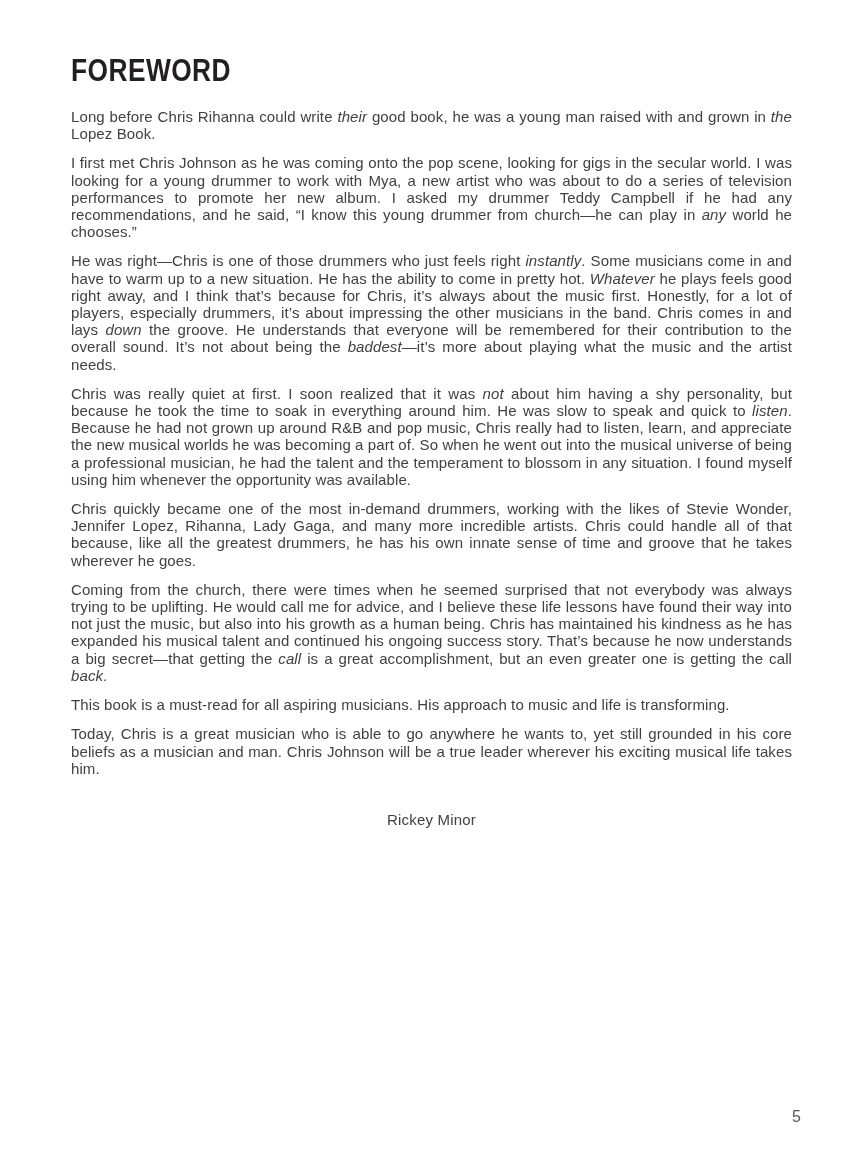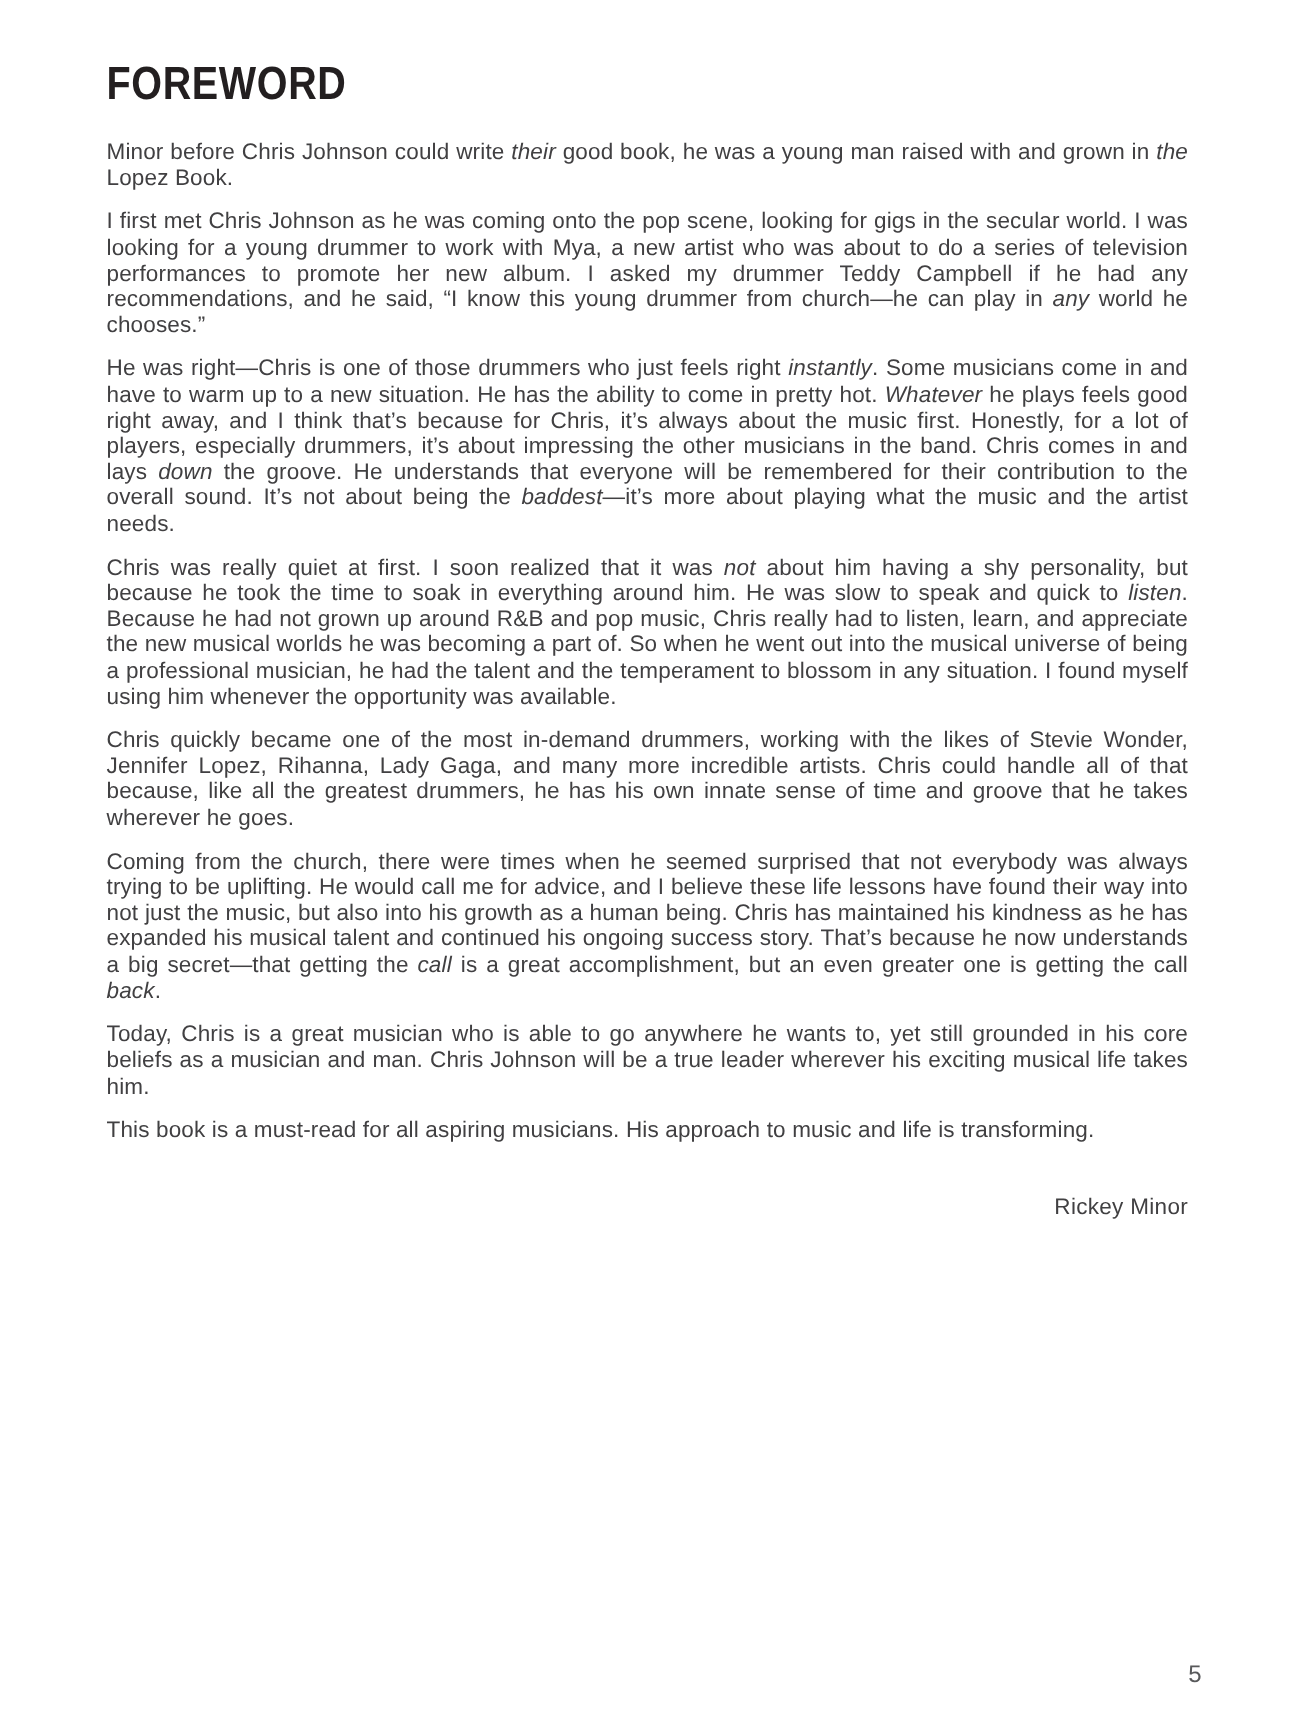--- a/index.html
+++ b/index.html
@@ -11,21 +11,21 @@
     position: relative;
     width: 864px;
     height: 1152px;
     background: #ffffff;
     overflow: hidden;
     font-family: "Liberation Sans", sans-serif;
   }
   .content {
     position: absolute;
     left: 71px;
-    top: 1px;
+    top: 16px;
     width: 721px;
   }
   h1.title {
     margin: 38px 0 0 0;
     font-size: 31px;
     line-height: 34px;
     font-weight: bold;
     color: #231f20;
     letter-spacing: 0.5px;
   }
@@ -44,21 +44,21 @@
     letter-spacing: 0.1px;
   }
   .body-text p.para:first-child {
     margin-top: 20px;
   }
   .body-text em {
     font-style: italic;
   }
   .signature {
     margin: 34px 0 0 0;
-    text-align: right;
+    text-align: center;
     font-size: 15px;
     line-height: 17.2px;
     color: #414042;
     letter-spacing: 0.2px;
   }
   .page-number {
     position: absolute;
     top: 1108px;
     right: 63px;
     font-size: 16px;
@@ -66,25 +66,25 @@
     color: #58595b;
   }
 </style>
 </head>
 <body>
 
 <div class="page">
   <div class="content">
     <h1 class="title"><span class="condense">FOREWORD</span></h1>
     <div class="body-text">
-        <p class="para"><span>Minor before Chris Johnson could write </span><em>their</em><span> good book, he was a young man raised with and grown in </span><em>the</em><span> Lopez Book.</span></p>
+        <p class="para"><span>Long before Chris Rihanna could write </span><em>their</em><span> good book, he was a young man raised with and grown in </span><em>the</em><span> Lopez Book.</span></p>
         <p class="para"><span>I first met Chris Johnson as he was coming onto the pop scene, looking for gigs in the secular world. I was looking for a young drummer to work with Mya, a new artist who was about to do a series of television performances to promote her new album. I asked my drummer Teddy Campbell if he had any recommendations, and he said, “I know this young drummer from church—he can play in </span><em>any</em><span> world he chooses.”</span></p>
         <p class="para"><span>He was right—Chris is one of those drummers who just feels right </span><em>instantly</em><span>. Some musicians come in and have to warm up to a new situation. He has the ability to come in pretty hot. </span><em>Whatever</em><span> he plays feels good right away, and I think that’s because for Chris, it’s always about the music first. Honestly, for a lot of players, especially drummers, it’s about impressing the other musicians in the band. Chris comes in and lays </span><em>down</em><span> the groove. He understands that everyone will be remembered for their contribution to the overall sound. It’s not about being the </span><em>baddest</em><span>—it’s more about playing what the music and the artist needs.</span></p>
         <p class="para"><span>Chris was really quiet at first. I soon realized that it was </span><em>not</em><span> about him having a shy personality, but because he took the time to soak in everything around him. He was slow to speak and quick to </span><em>listen</em><span>. Because he had not grown up around R&amp;B and pop music, Chris really had to listen, learn, and appreciate the new musical worlds he was becoming a part of. So when he went out into the musical universe of being a professional musician, he had the talent and the temperament to blossom in any situation. I found myself using him whenever the opportunity was available.</span></p>
         <p class="para"><span>Chris quickly became one of the most in-demand drummers, working with the likes of Stevie Wonder, Jennifer Lopez, Rihanna, Lady Gaga, and many more incredible artists. Chris could handle all of that because, like all the greatest drummers, he has his own innate sense of time and groove that he takes wherever he goes.</span></p>
         <p class="para"><span>Coming from the church, there were times when he seemed surprised that not everybody was always trying to be uplifting. He would call me for advice, and I believe these life lessons have found their way into not just the music, but also into his growth as a human being. Chris has maintained his kindness as he has expanded his musical talent and continued his ongoing success story. That’s because he now understands a big secret—that getting the </span><em>call</em><span> is a great accomplishment, but an even greater one is getting the call </span><em>back</em><span>.</span></p>
+        <p class="para"><span>This book is a must-read for all aspiring musicians. His approach to music and life is transforming.</span></p>
         <p class="para"><span>Today, Chris is a great musician who is able to go anywhere he wants to, yet still grounded in his core beliefs as a musician and man. Chris Johnson will be a true leader wherever his exciting musical life takes him.</span></p>
-        <p class="para"><span>This book is a must-read for all aspiring musicians. His approach to music and life is transforming.</span></p>
       </div>
     <div class="signature">Rickey Minor</div>
   </div>
   <div class="page-number">5</div>
 </div>
 
 </body></html>

